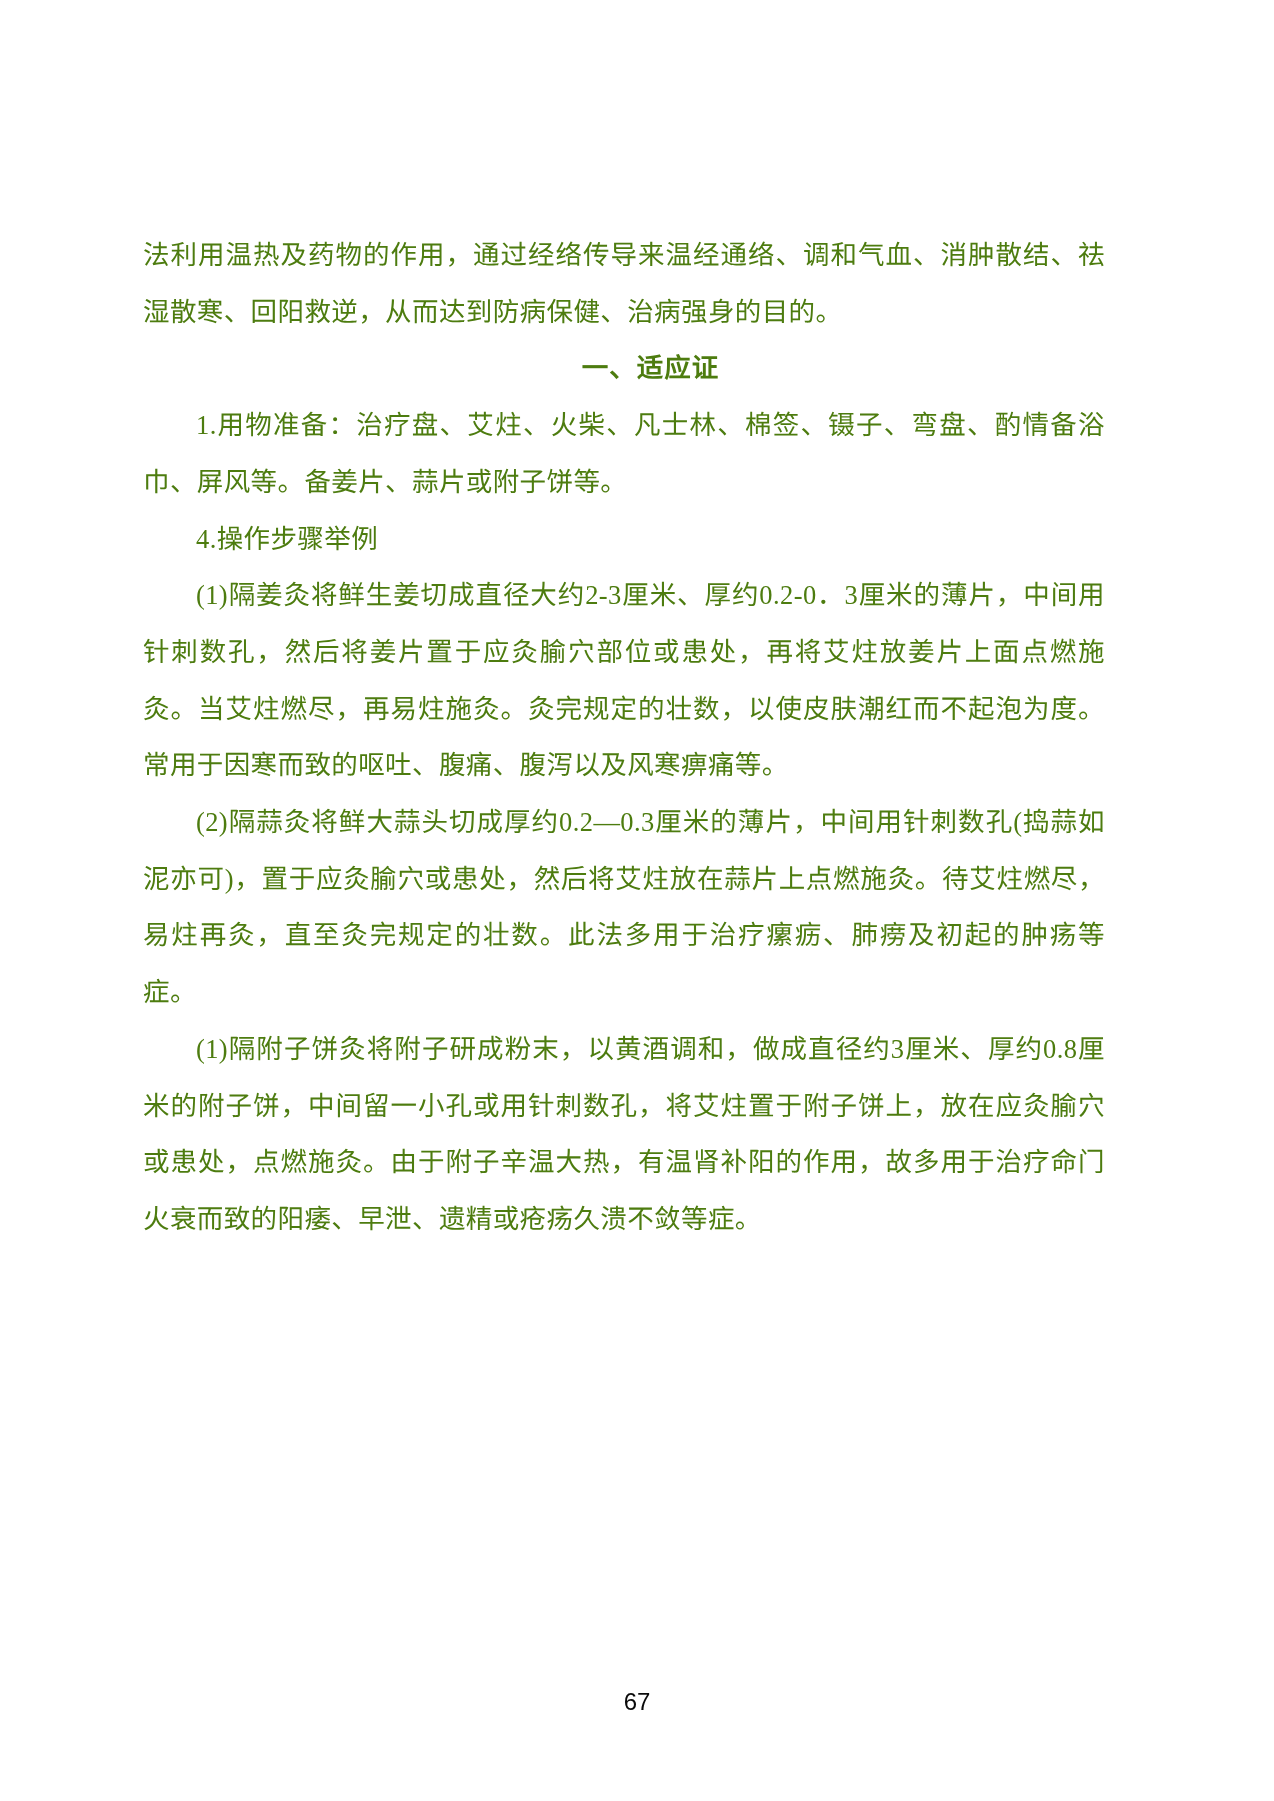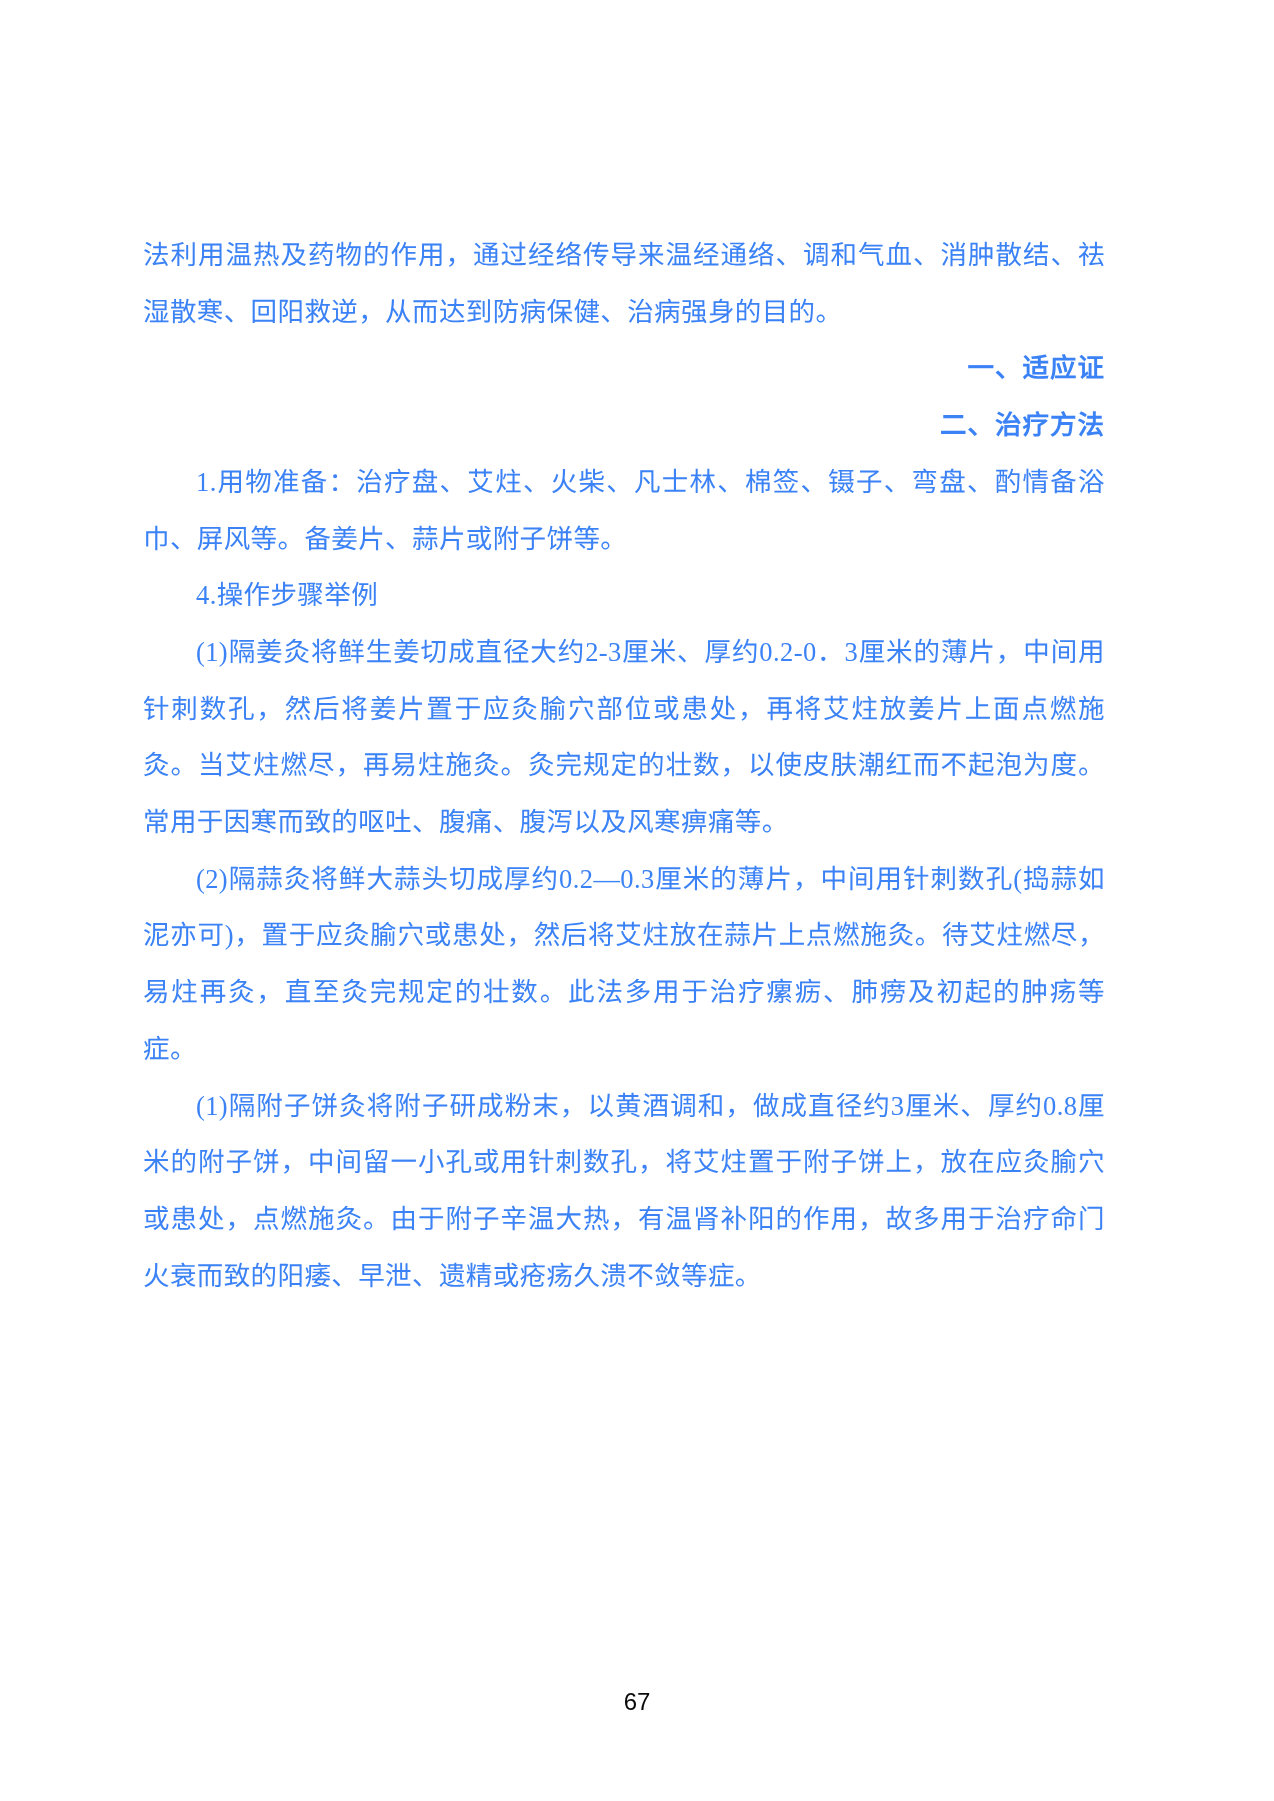--- a/index.html
+++ b/index.html
@@ -24,49 +24,48 @@
     width: 962px;
   }
   .para {
     font-size: 26.5px;
     line-height: 56.7px;
     text-align: justify;
     text-justify: inter-character;
     letter-spacing: 0.4px;
     word-break: break-all;
     margin: 0;
-    color: #3b82f6;
+    color: #4d7c0f;
   }
   .para.indent { text-indent: 2em; }
   .para.heading {
     font-family: "Liberation Sans", "DejaVu Sans", sans-serif;
     font-weight: 700;
     letter-spacing: 1px;
-    text-align: right;
+    text-align: center;
   }
   .page-number {
     position: absolute;
     top: 1688px;
     left: 0;
     width: 1274px;
     text-align: center;
     font-family: "Liberation Sans", "DejaVu Sans", sans-serif;
     font-size: 24px;
     line-height: 28px;
     color: #0a0a0a;
   }
 </style>
 </head>
 <body>
 
 <div class="page">
   <div class="content" id="para-container">
       <p class="para body">法利用温热及药物的作用，通过经络传导来温经通络、调和气血、消肿散结、祛湿散寒、回阳救逆，从而达到防病保健、治病强身的目的。</p>
       <p class="para heading indent">一、适应证</p>
-      <p class="para heading indent">二、治疗方法</p>
       <p class="para body indent">1.用物准备：治疗盘、艾炷、火柴、凡士林、棉签、镊子、弯盘、酌情备浴巾、屏风等。备姜片、蒜片或附子饼等。</p>
       <p class="para body indent">4.操作步骤举例</p>
       <p class="para body indent">(1)隔姜灸将鲜生姜切成直径大约2-3厘米、厚约0.2-0．3厘米的薄片，中间用针刺数孔，然后将姜片置于应灸腧穴部位或患处，再将艾炷放姜片上面点燃施灸。当艾炷燃尽，再易炷施灸。灸完规定的壮数，以使皮肤潮红而不起泡为度。常用于因寒而致的呕吐、腹痛、腹泻以及风寒痹痛等。</p>
       <p class="para body indent">(2)隔蒜灸将鲜大蒜头切成厚约0.2—0.3厘米的薄片，中间用针刺数孔(捣蒜如泥亦可)，置于应灸腧穴或患处，然后将艾炷放在蒜片上点燃施灸。待艾炷燃尽，易炷再灸，直至灸完规定的壮数。此法多用于治疗瘰疬、肺痨及初起的肿疡等症。</p>
       <p class="para body indent">(1)隔附子饼灸将附子研成粉末，以黄酒调和，做成直径约3厘米、厚约0.8厘米的附子饼，中间留一小孔或用针刺数孔，将艾炷置于附子饼上，放在应灸腧穴或患处，点燃施灸。由于附子辛温大热，有温肾补阳的作用，故多用于治疗命门火衰而致的阳痿、早泄、遗精或疮疡久溃不敛等症。</p>
     </div>
   <div class="page-number">67</div>
 </div>
 
 </body></html>

